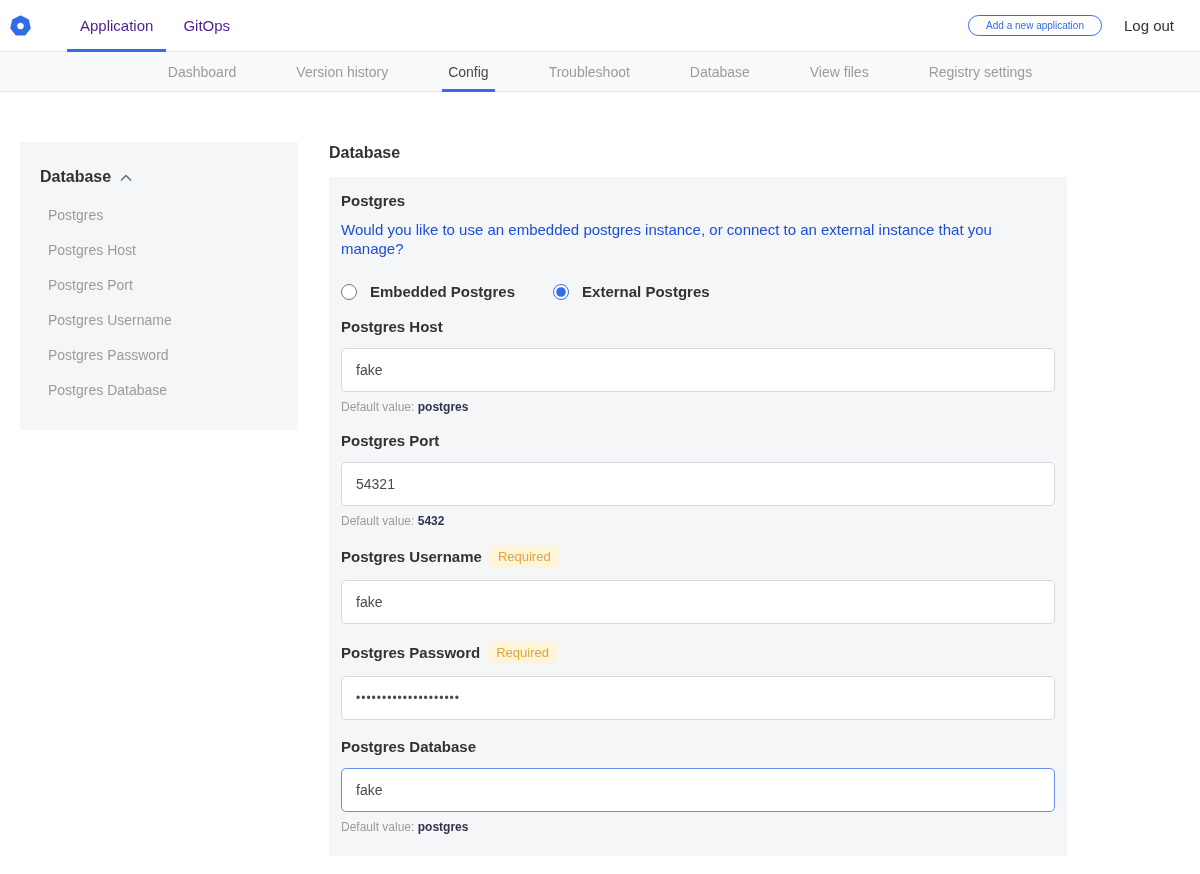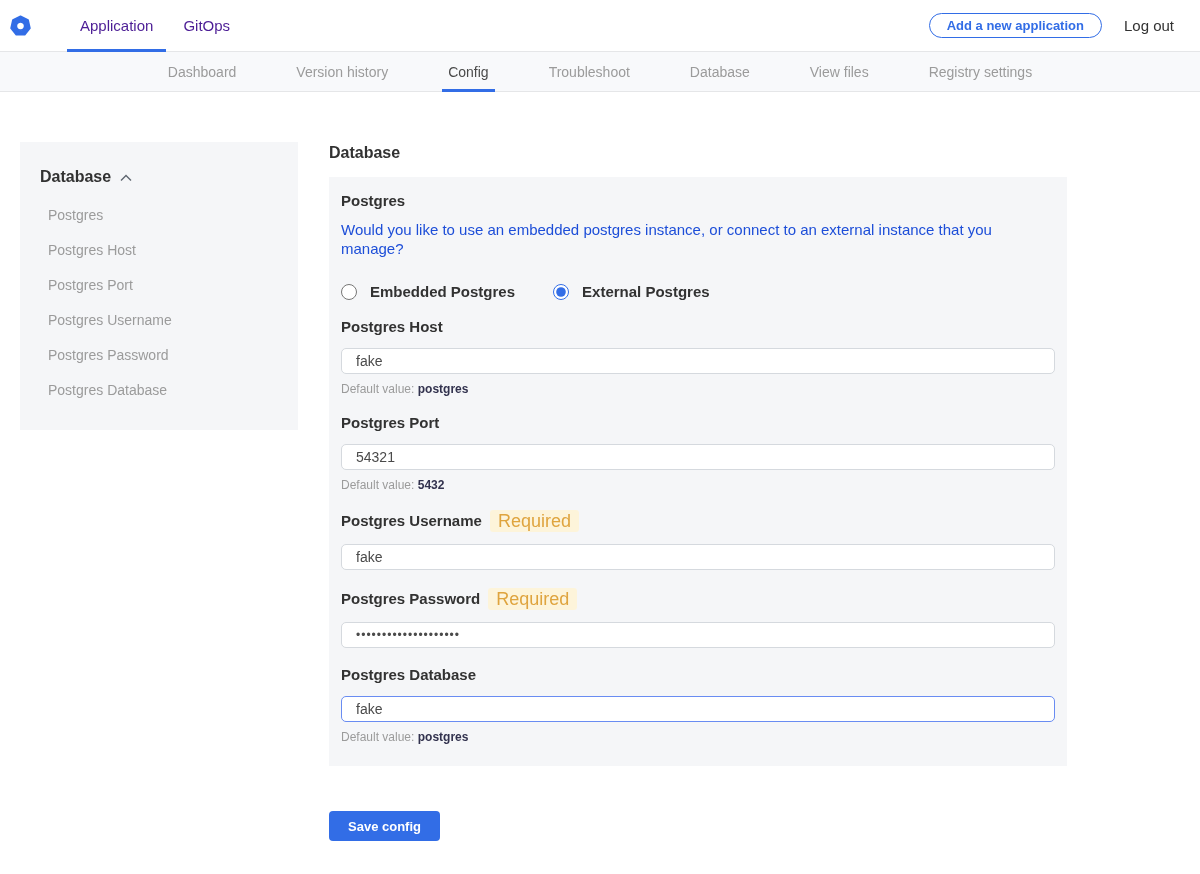--- a/index.html
+++ b/index.html
@@ -7,21 +7,21 @@
   body { font-family:"Liberation Sans","DejaVu Sans",sans-serif; color:#323232; }
   .screen { width:1200px; height:874px; background:#fff; overflow:hidden; position:relative; }
 
   
   .topbar { height:52px; display:flex; align-items:stretch; border-bottom:1px solid #e5e6e8; background:#fff; }
   .logo-wrap { display:flex; align-items:center; padding-left:10px; }
   .top-tabs { display:flex; margin-left:34px; }
   .top-tab { position:relative; display:flex; align-items:center; padding:0 15px; font-size:15px; color:#4c1d95; cursor:pointer; }
   .top-tab.active::after { content:""; position:absolute; left:2px; right:2px; bottom:-1px; height:3px; background:#326de6; }
   .topbar-right { margin-left:auto; display:flex; align-items:center; gap:22px; padding-right:26px; }
-  .add-app-btn { background:#fff; border:1px solid #326de6; color:#326de6; font-size:13px; font-weight:700; border-radius:16px; padding:4px 17px; cursor:pointer; font-family:inherit; }
+  .add-app-btn { background:#fff; border:1px solid #326de6; color:#326de6; font-size:10px; font-weight:400; border-radius:16px; padding:4px 17px; cursor:pointer; font-family:inherit; }
   .logout { font-size:15px; color:#323232; cursor:pointer; }
 
   
   .subnav { height:40px; background:#f8f9fb; border-bottom:1px solid #e5e6e8; display:flex; justify-content:center; gap:60px; }
   .subnav-item { position:relative; display:flex; align-items:center; font-size:14px; color:#9b9b9b; cursor:pointer; }
   .subnav-item.active { color:#4a4a4a; }
   .subnav-item.active::after { content:""; position:absolute; left:-6px; right:-6px; bottom:-1px; height:3px; background:#326de6; }
 
   
   .content { display:flex; align-items:flex-start; padding:50px 0 0 20px; }
@@ -31,26 +31,26 @@
   .chevron-up { display:inline-flex; margin-top:2px; }
   .sidebar-items { list-style:none; margin-top:12px; padding-left:8px; }
   .sidebar-item { font-size:14px; color:#9b9b9b; line-height:35px; cursor:pointer; }
 
   .main { margin-left:31px; width:738px; }
   .section-title { font-size:16px; font-weight:700; color:#323232; margin:2px 0 15px; }
   .panel { background:#f5f6f8; padding:15px 12px 22px 12px; }
   .field { margin-top:18px; }
   .field:first-child { margin-top:0; }
   .field-label { font-size:15px; font-weight:700; color:#323232; display:flex; align-items:center; line-height:18px; }
-  .required-badge { margin-left:8px; background:#fdf4da; color:#dfa43e; font-size:18px; font-weight:400; padding:2px 8px; border-radius:3px; }
+  .required-badge { margin-left:8px; background:#fdf4da; color:#dfa43e; font-size:13px; font-weight:400; padding:2px 8px; border-radius:3px; }
   .help-text { margin-top:10px; font-size:15px; color:#1d4ed8; line-height:19px; }
   .radio-row { margin-top:25px; display:flex; align-items:center; gap:38px; }
   .radio-option { display:flex; align-items:flex-end; gap:13px; font-size:15px; font-weight:700; color:#323232; cursor:pointer; }
   .radio-option input { width:16px; height:16px; accent-color:#326de6; margin:0; cursor:pointer; }
-  .text-input { display:block; width:100%; height:26px; margin-top:12px; border:1px solid #d5d9de; border-radius:5px; background:#fff; padding:0 14px; font-size:14px; color:#4a4a4a; font-family:inherit; outline:none; }
+  .text-input { display:block; width:100%; height:44px; margin-top:12px; border:1px solid #d5d9de; border-radius:5px; background:#fff; padding:0 14px; font-size:14px; color:#4a4a4a; font-family:inherit; outline:none; }
   .text-input.focused { border-color:#698cf2; }
   .text-input.masked { font-size:12px; letter-spacing:1px; }
   .default-hint { margin-top:8px; font-size:12px; color:#9b9b9b; }
   .default-hint b { color:#32324e; font-weight:700; }
 
   .save-btn { margin-top:45px; height:30px; padding:0 19px; background:#326de6; border:none; border-radius:4px; color:#fff; font-size:13px; font-weight:700; cursor:pointer; font-family:inherit; }
 </style>
 </head>
 <body>
 

